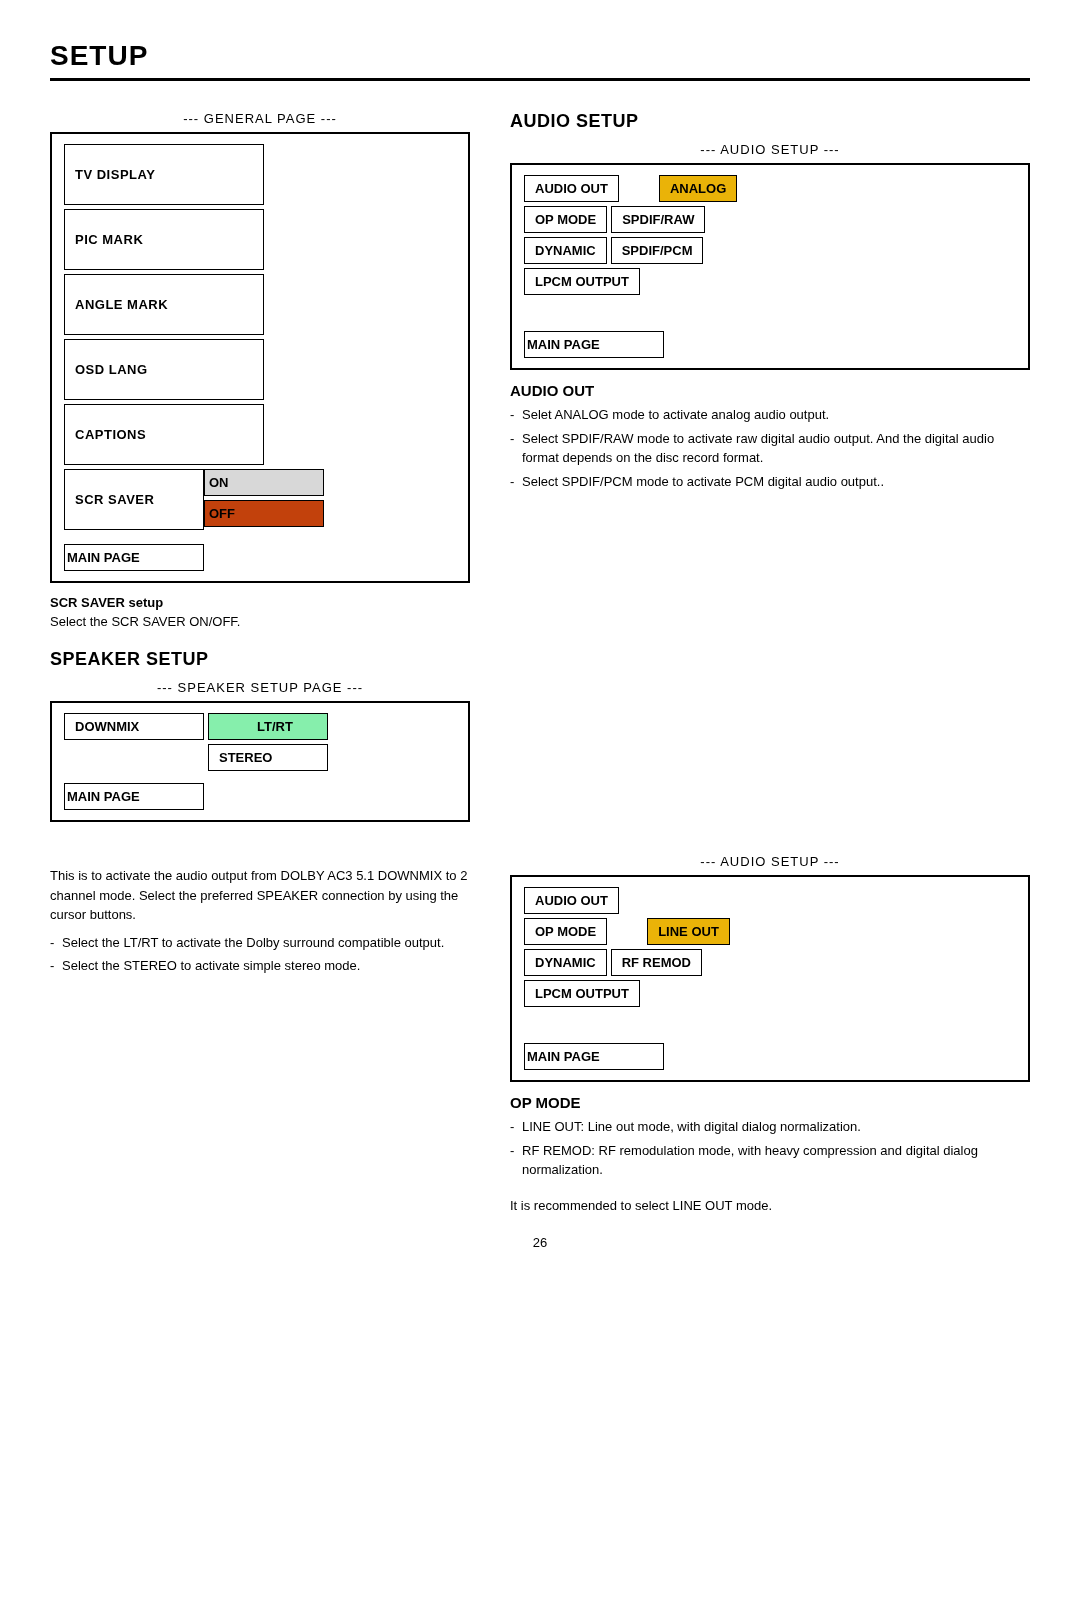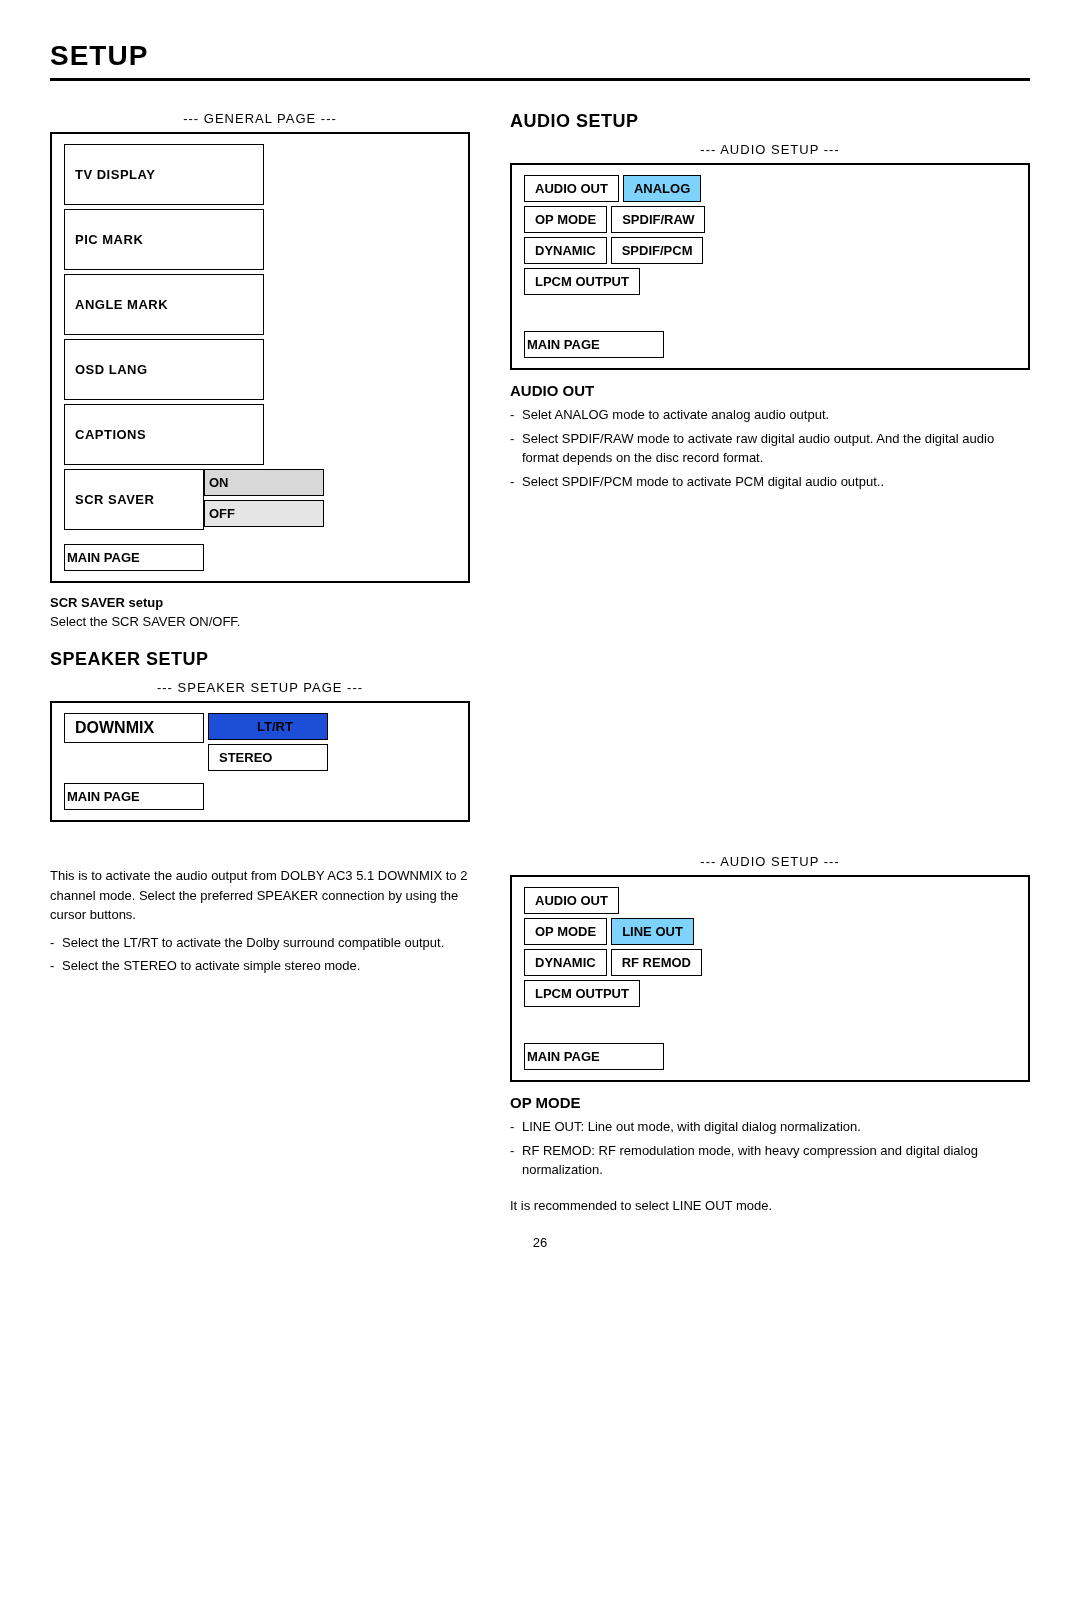--- a/index.html
+++ b/index.html
@@ -83,21 +83,21 @@
       border: 1.5px solid #000;
       padding: 5px 4px;
       font-size: 13px;
       font-weight: 600;
       margin-bottom: 4px;
       min-width: 120px;
       background: #d8d8d8;
     }
 
     .submenu-item.off {
-      background: #e5e5e5;
+      background: #c2410c;
     }
 
     .main-page-item {
       border: 1.5px solid #000;
       padding: 5px 2px;
       font-size: 13px;
       font-weight: 700;
       display: inline-block;
       min-width: 140px;
       margin-top: 6px;
@@ -122,21 +122,22 @@
     }
 
     .audio-item {
       border: 1.5px solid #000;
       padding: 5px 10px;
       font-size: 13px;
       font-weight: 600;
     }
 
     .audio-item.highlighted {
-      background: #7dd3fc;
+      background: #eab308;
+      margin-left: 36px;
     }
 
     .audio-out-title {
       font-size: 15px;
       font-weight: 900;
       margin-bottom: 6px;
     }
 
     .bullet-list {
       list-style: none;
@@ -164,42 +165,42 @@
 
     .downmix-row {
       display: flex;
       gap: 0;
       align-items: flex-start;
     }
 
     .downmix-item {
       border: 1.5px solid #000;
       padding: 5px 10px;
-      font-size: 16px;
+      font-size: 13px;
       font-weight: 600;
       min-width: 140px;
     }
 
     .ltrt-group {
       display: flex;
       flex-direction: column;
       margin-left: 4px;
     }
 
     .ltrt-item {
       border: 1.5px solid #000;
       padding: 5px 10px;
       font-size: 13px;
       font-weight: 600;
       min-width: 120px;
       margin-bottom: 4px;
     }
 
     .ltrt-item.highlighted {
-      background: #1d4ed8;
+      background: #86efac;
       padding-left: 48px;
     }
 
     .speaker-desc {
       font-size: 13px;
       margin-top: 12px;
       margin-bottom: 8px;
       line-height: 1.5;
     }
 

